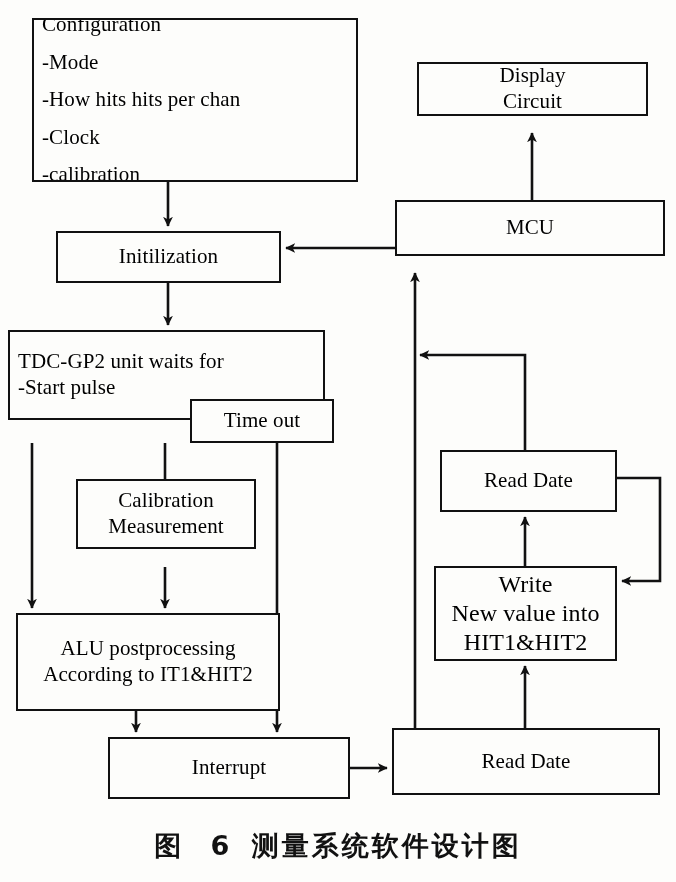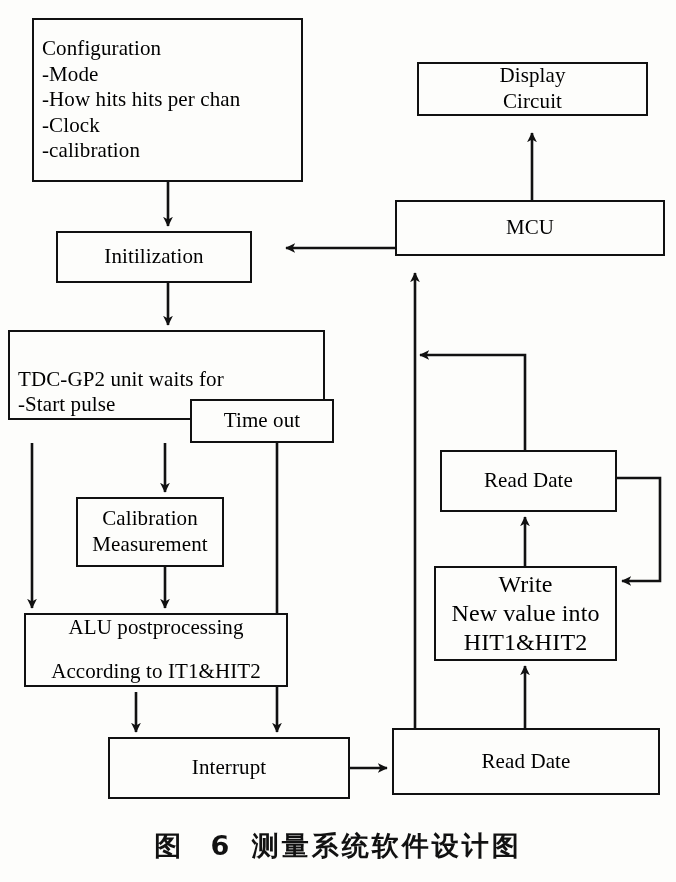--- a/index.html
+++ b/index.html
@@ -60,47 +60,47 @@
       <path d="M415,728 L415,273" marker-end="url(#ah)"></path>
 
       <path d="M525,450 L525,355 L420,355" marker-end="url(#ah)"></path>
 
       <path d="M532,200 L532,133" marker-end="url(#ah)"></path>
 
       <path d="M395,248 L286,248" marker-end="url(#ah)"></path>
     </g>
   </svg>
 
-  <div class="node left" style="left:32px;top:18px;width:271px;height:164px;">
+  <div class="node left" style="left:32px;top:18px;width:326px;height:164px;gap:12px;">
     <span class="line">Configuration</span>
     <span class="line">-Mode</span>
     <span class="line">-How hits hits per chan</span>
     <span class="line">-Clock</span>
     <span class="line">-calibration</span>
   </div>
 
-  <div class="node center" style="left:56px;top:231px;width:196px;height:52px;">
+  <div class="node center" style="left:56px;top:231px;width:225px;height:52px;">
     <span class="line">Initilization</span>
   </div>
 
-  <div class="node left" style="left:8px;top:330px;width:317px;height:90px;justify-content:flex-end;">
+  <div class="node left" style="left:8px;top:330px;width:317px;height:90px;">
     <span class="line">TDC-GP2 unit waits for</span>
     <span class="line">-Start pulse</span>
   </div>
 
   <div class="node center" style="left:190px;top:399px;width:144px;height:44px;">
     <span class="line">Time out</span>
   </div>
 
-  <div class="node center" style="left:76px;top:497px;width:148px;height:70px;">
+  <div class="node center" style="left:76px;top:479px;width:180px;height:70px;">
     <span class="line">Calibration</span>
     <span class="line">Measurement</span>
   </div>
 
-  <div class="node center" style="left:24px;top:613px;width:264px;height:74px;justify-content:space-between;">
+  <div class="node center" style="left:16px;top:613px;width:264px;height:98px;">
     <span class="line">ALU postprocessing</span>
     <span class="line">According to IT1&amp;HIT2</span>
   </div>
 
   <div class="node center" style="left:96px;top:737px;width:242px;height:62px;margin-left:12px;">
     <span class="line">Interrupt</span>
   </div>
 
   <div class="node center" style="left:417px;top:62px;width:231px;height:54px;">
     <span class="line">Display</span>

